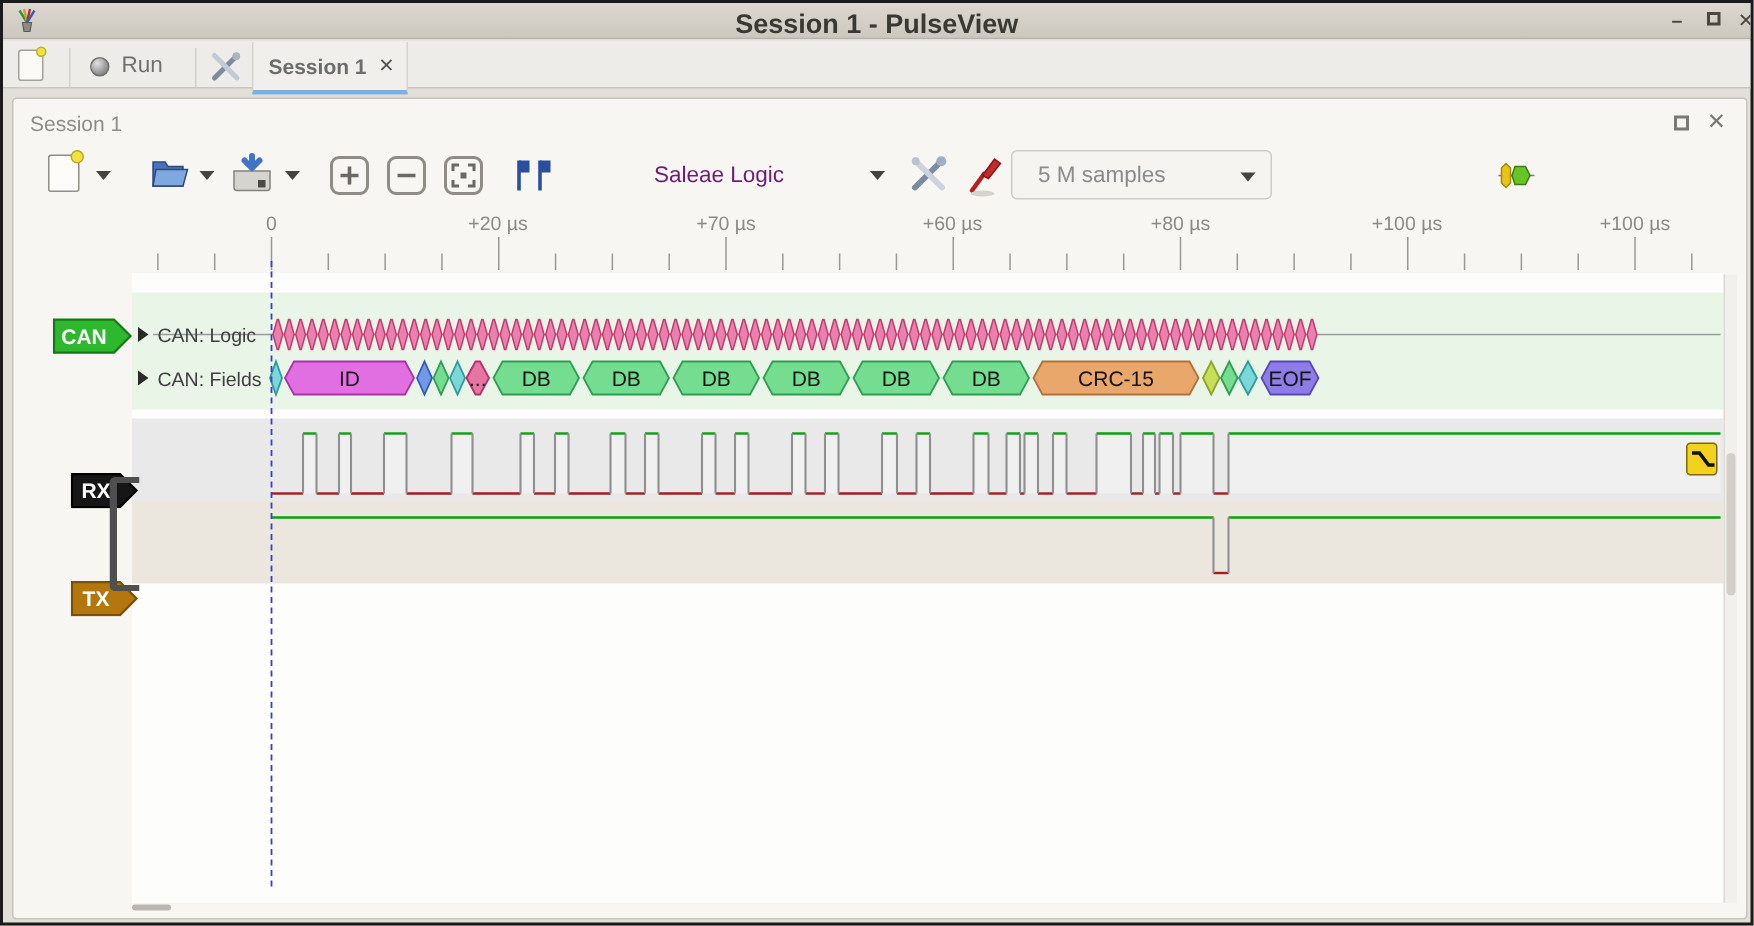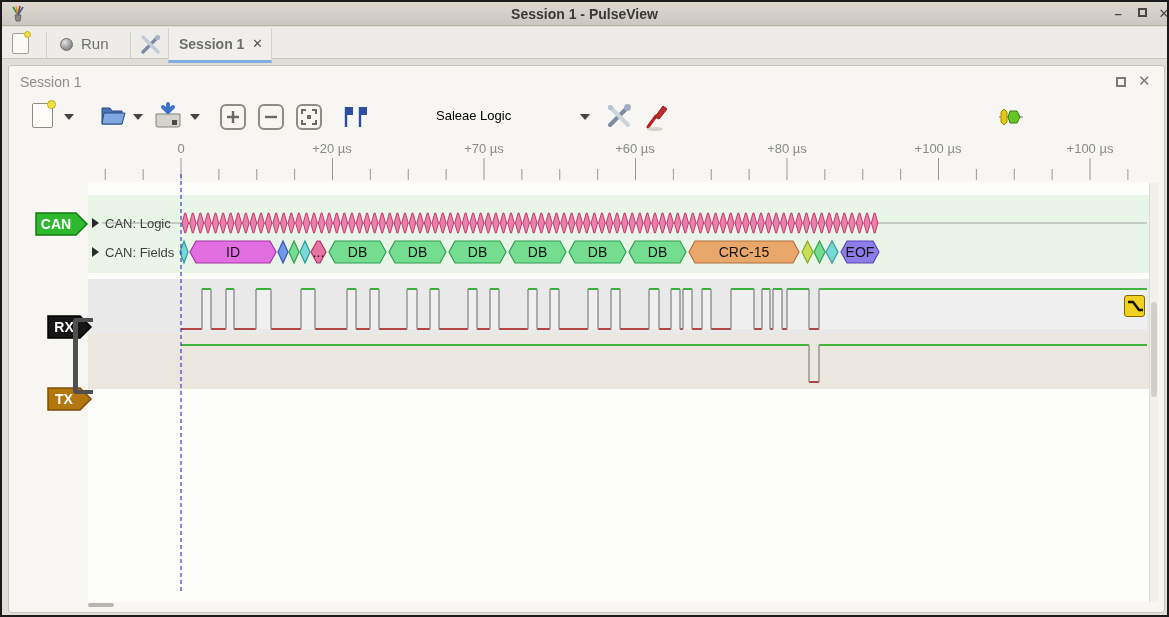--- a/index.html
+++ b/index.html
@@ -1,39 +1,39 @@
 <!DOCTYPE html>
 <html><head>
 <meta charset="utf-8">
 <style>
   html,body{margin:0;padding:0;background:#555;}
   *{box-sizing:border-box;font-family:"Liberation Sans","DejaVu Sans",sans-serif;}
   .window{position:relative;width:1169px;height:617px;background:#e2dfd9;border:2px solid #1b1b1b;overflow:hidden;}
   .titlebar{position:absolute;left:0;top:0;width:100%;height:24px;background:linear-gradient(#dcd8d0,#ccc8c0);border-bottom:1px solid #b5b1a9;}
-  .title-text{position:absolute;left:0;right:0;top:4px;text-align:center;font-size:14px;font-weight:bold;color:#3a3833;}
+  .title-text{position:absolute;left:0;right:0;top:4px;text-align:center;font-size:18px;font-weight:bold;color:#3a3833;}
   .win-btn{position:absolute;top:3px;width:20px;height:18px;color:#4a473f;font-size:13px;font-weight:bold;text-align:center;line-height:18px;cursor:default;}
   .app-logo{position:absolute;left:8px;top:3px;}
   .main-toolbar{position:absolute;left:0;top:25px;width:100%;height:32px;background:#eeece9;border-bottom:1px solid #c9c6c0;}
   .vsep{position:absolute;top:5px;height:26px;width:1px;background:#d2cfc9;}
   .run-ball{position:absolute;left:58px;top:11px;width:13px;height:13px;border-radius:50%;background:radial-gradient(circle at 35% 30%,#e2e2e2,#8b8b8b 70%);border:1px solid #6f6f6f;}
   .run-label{position:absolute;left:79px;top:8px;font-size:15px;color:#6f6f6f;}
   .tab{position:absolute;left:166px;top:1px;width:104px;height:35px;background:#f1efec;border-left:1px solid #d6d3cd;border-right:1px solid #d6d3cd;border-bottom:3px solid #7fafdf;}
   .tab-label{position:absolute;left:10px;top:8px;font-size:14px;font-weight:bold;color:#6c6c6c;}
   .tab-close{position:absolute;right:8px;top:8px;font-size:13px;color:#555;}
   .panel{position:absolute;left:6px;top:63px;width:1157px;height:548px;background:#f7f6f3;border:1px solid #c6c3bd;border-radius:3px;}
   .panel-header{position:absolute;left:18px;top:72px;font-size:14px;color:#8f8d88;}
   .undock-icon{position:absolute;left:1114px;top:75px;width:10px;height:10px;border:2px solid #7b7973;}
   .panel-close{position:absolute;left:1136px;top:70px;font-size:15px;color:#7b7973;}
   .tb-icon{position:absolute;top:100px;}
   .caret{width:0;height:0;border-left:5px solid transparent;border-right:5px solid transparent;border-top:6px solid #45433d;position:absolute;top:112px;}
   .sq-btn{position:absolute;top:102px;width:26px;height:26px;border:2px solid #8e8c84;border-radius:6px;background:#f7f6f3;}
   .combo{position:absolute;top:98px;height:33px;background:#f5f4f1;border:1px solid #cfccc6;border-radius:4px;}
   .combo-text{position:absolute;left:17px;top:7px;font-size:15px;color:#8a8a8a;}
   .combo .caret{top:14px;}
-  .device-label{position:absolute;left:434px;top:106px;font-size:13px;color:#000000;}
+  .device-label{position:absolute;left:434px;top:106px;font-size:15px;color:#701a75;}
   .ruler-label{position:absolute;top:139px;transform:translateX(-50%);font-size:13px;color:#8a8a86;white-space:nowrap;}
   .bg-rect{position:absolute;}
   .row-label{position:absolute;font-size:13px;color:#3f3f3f;white-space:nowrap;}
   .expand-arrow{position:absolute;width:0;height:0;border-top:5px solid transparent;border-bottom:5px solid transparent;border-left:7px solid #2a2a2a;}
   .tag{position:absolute;}
   .bracket{position:absolute;left:71px;top:316px;width:20px;height:76px;border-left:5px solid #4f4f4f;border-top:4px solid #4f4f4f;border-bottom:4px solid #4f4f4f;border-radius:4px 0 0 4px;}
   .trigger{position:absolute;left:1122px;top:293px;width:21px;height:22px;background:#f2d21e;border:1px solid #7a6a00;border-radius:3px;}
   .hscroll-thumb{position:absolute;left:86px;top:601px;width:26px;height:4px;background:#b9b6b1;border-radius:2px;}
   .vscroll-track{position:absolute;left:1147px;top:181px;width:9px;height:419px;background:#f1f0ed;border-left:1px solid #dedbd6;}
   .vscroll-thumb{position:absolute;left:1149px;top:300px;width:6px;height:95px;background:#d2cfc9;border-radius:3px;}
@@ -146,20 +146,24 @@
     </svg>
   </span>
   <span class="tb-icon" style="left:640px;top:100px;">
     <svg width="28" height="30" viewBox="0 0 28 30">
       <path d="M6 25 L14 14" stroke="#b42020" stroke-width="3" stroke-linecap="round"></path>
       <path d="M13 15 L21 4 L25 7 L17 17 z" fill="#c32a2a" stroke="#8c1515"></path>
       <ellipse cx="13" cy="27" rx="8" ry="2" fill="#d6d3cc"></ellipse>
     </svg>
   </span>
 
+  <span class="combo" style="left:672px;width:174px;">
+    <span class="combo-text">5 M samples</span>
+    <span class="caret" style="left:152px;"></span>
+  </span>
 
   <span class="tb-icon" style="left:996px;top:106px;">
     <svg width="26" height="19" viewBox="0 0 26 19">
       <path d="M1 9 h24" stroke="#777" stroke-width="1"></path>
       <path d="M6 1 L9 4 L9 14 L6 17 L3 14 L3 4 z" fill="#e8c515" stroke="#a08a00"></path>
       <path d="M12 3 h7 l3 6 l-3 6 h-7 l-2 -6 z" fill="#67c626" stroke="#3d7a10"></path>
     </svg>
   </span>
 
   <div class="bg-rect" style="left:86px;top:180px;width:1061px;height:420px;background:#fdfdfc;"></div>

